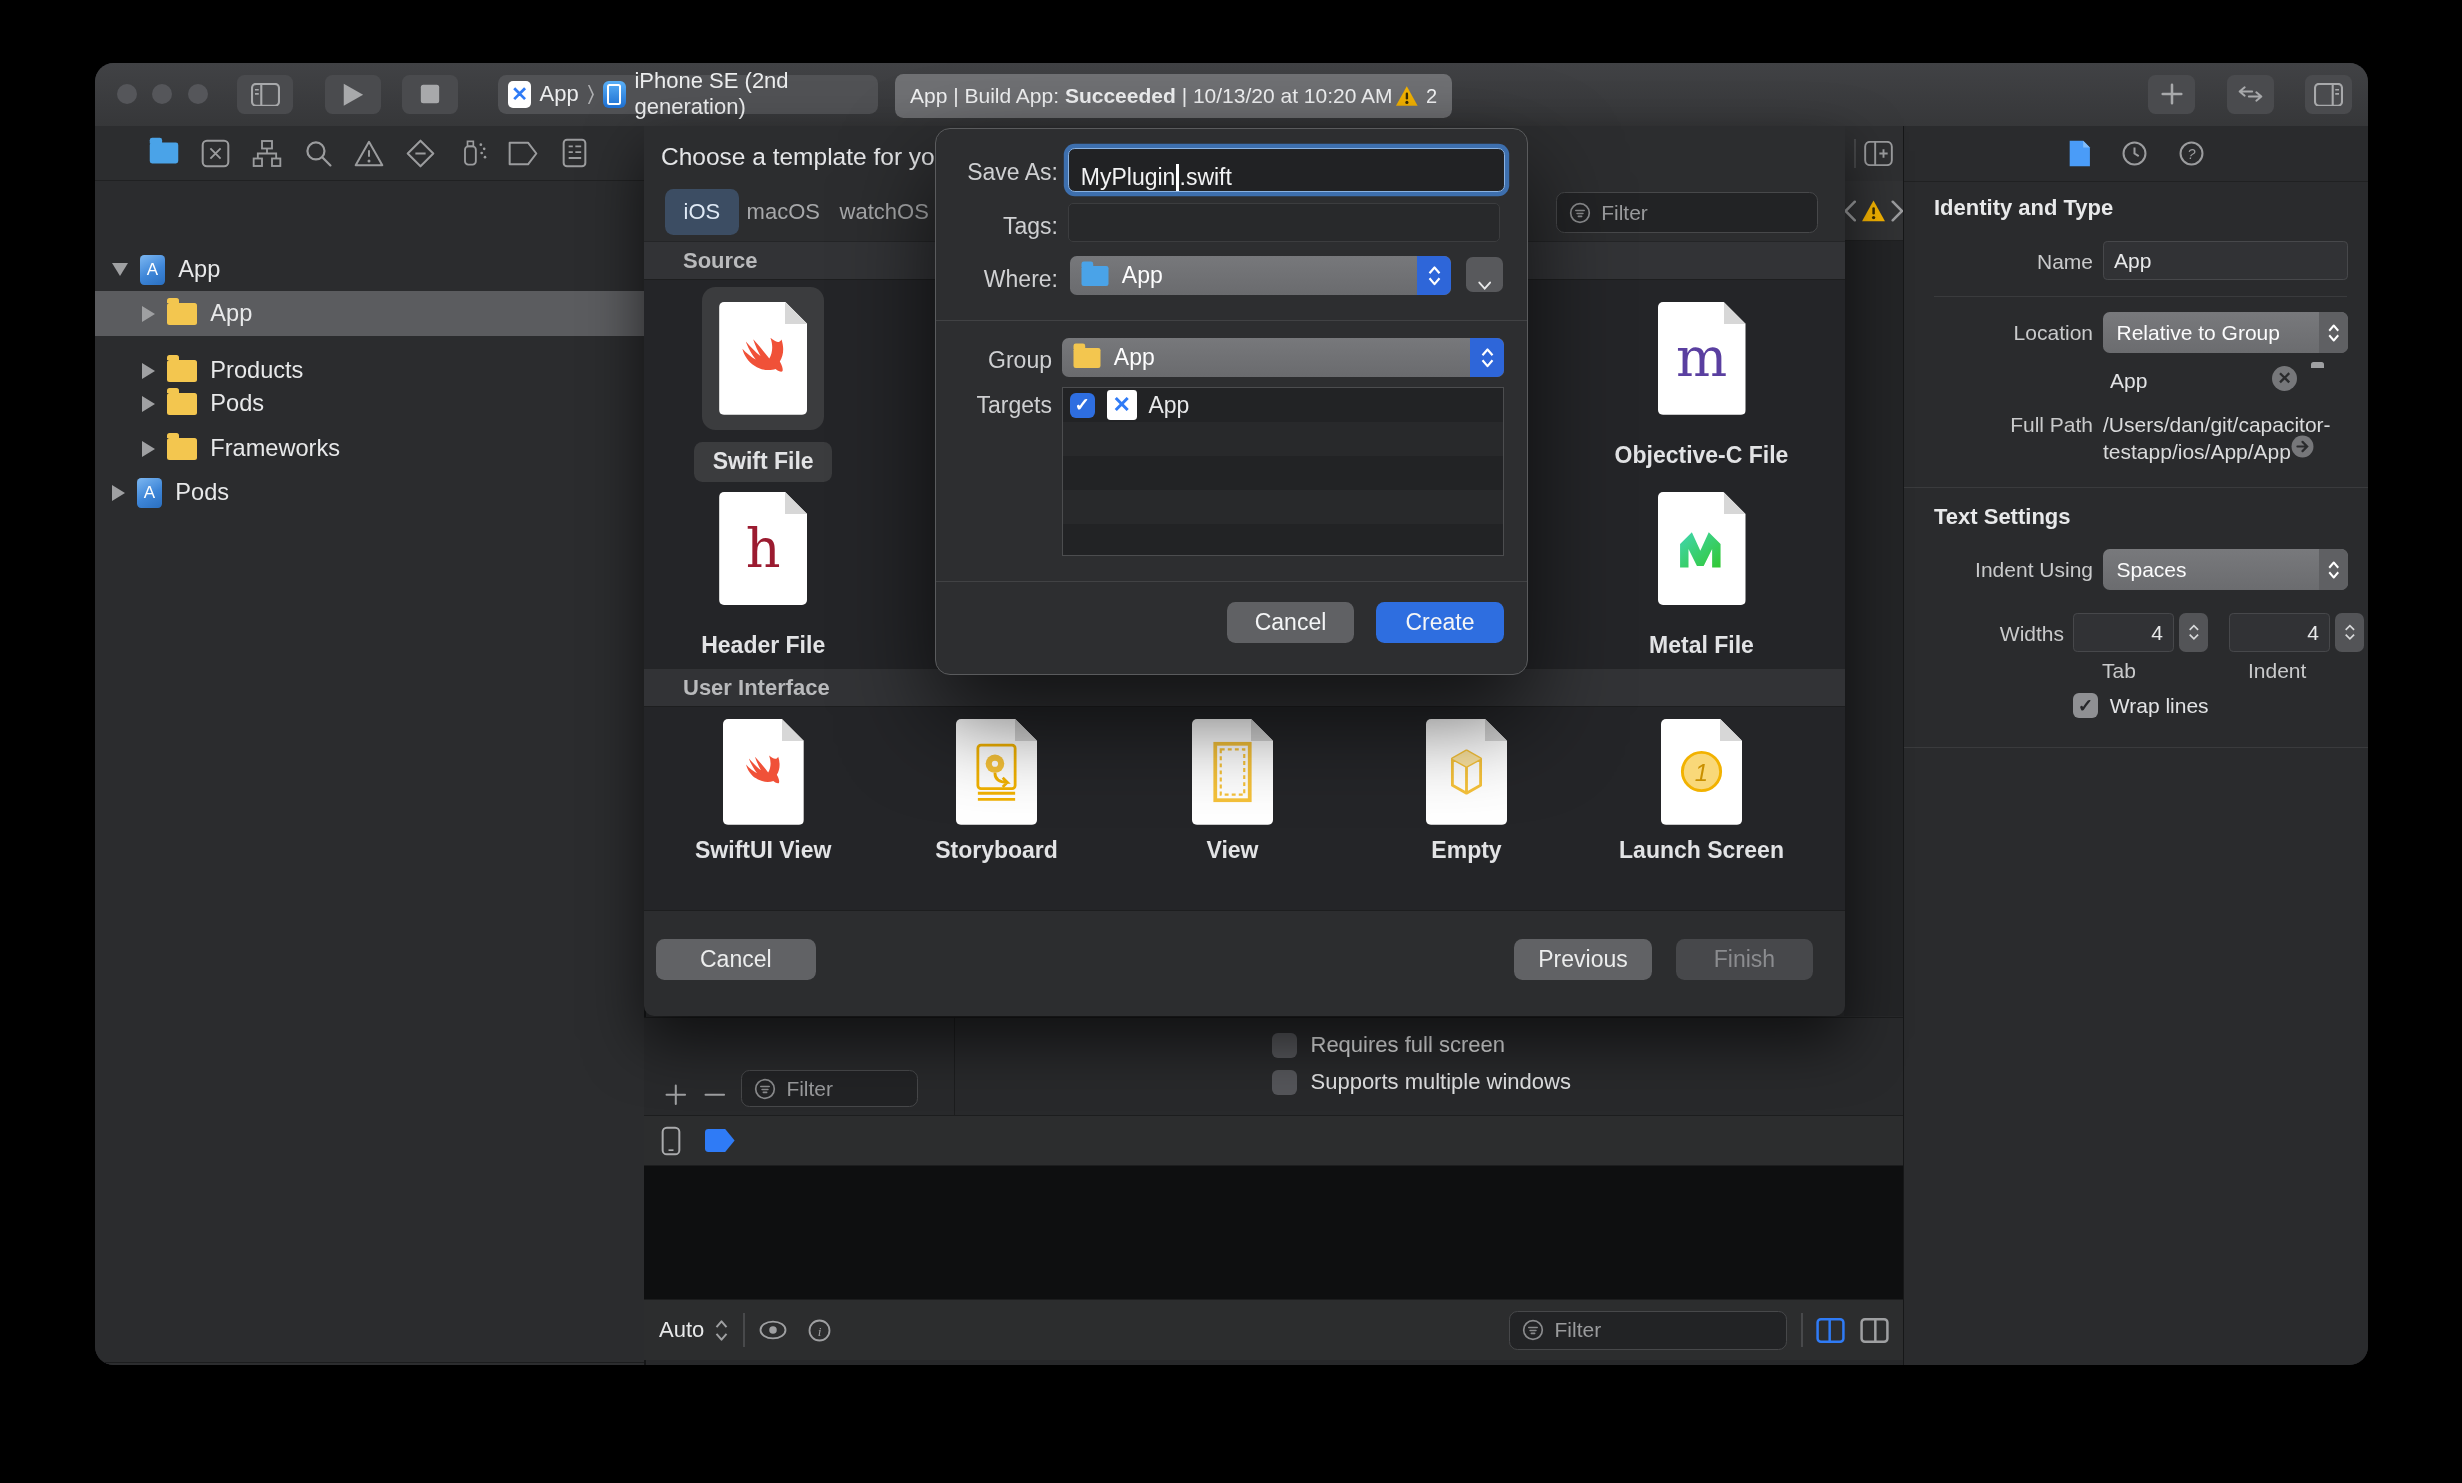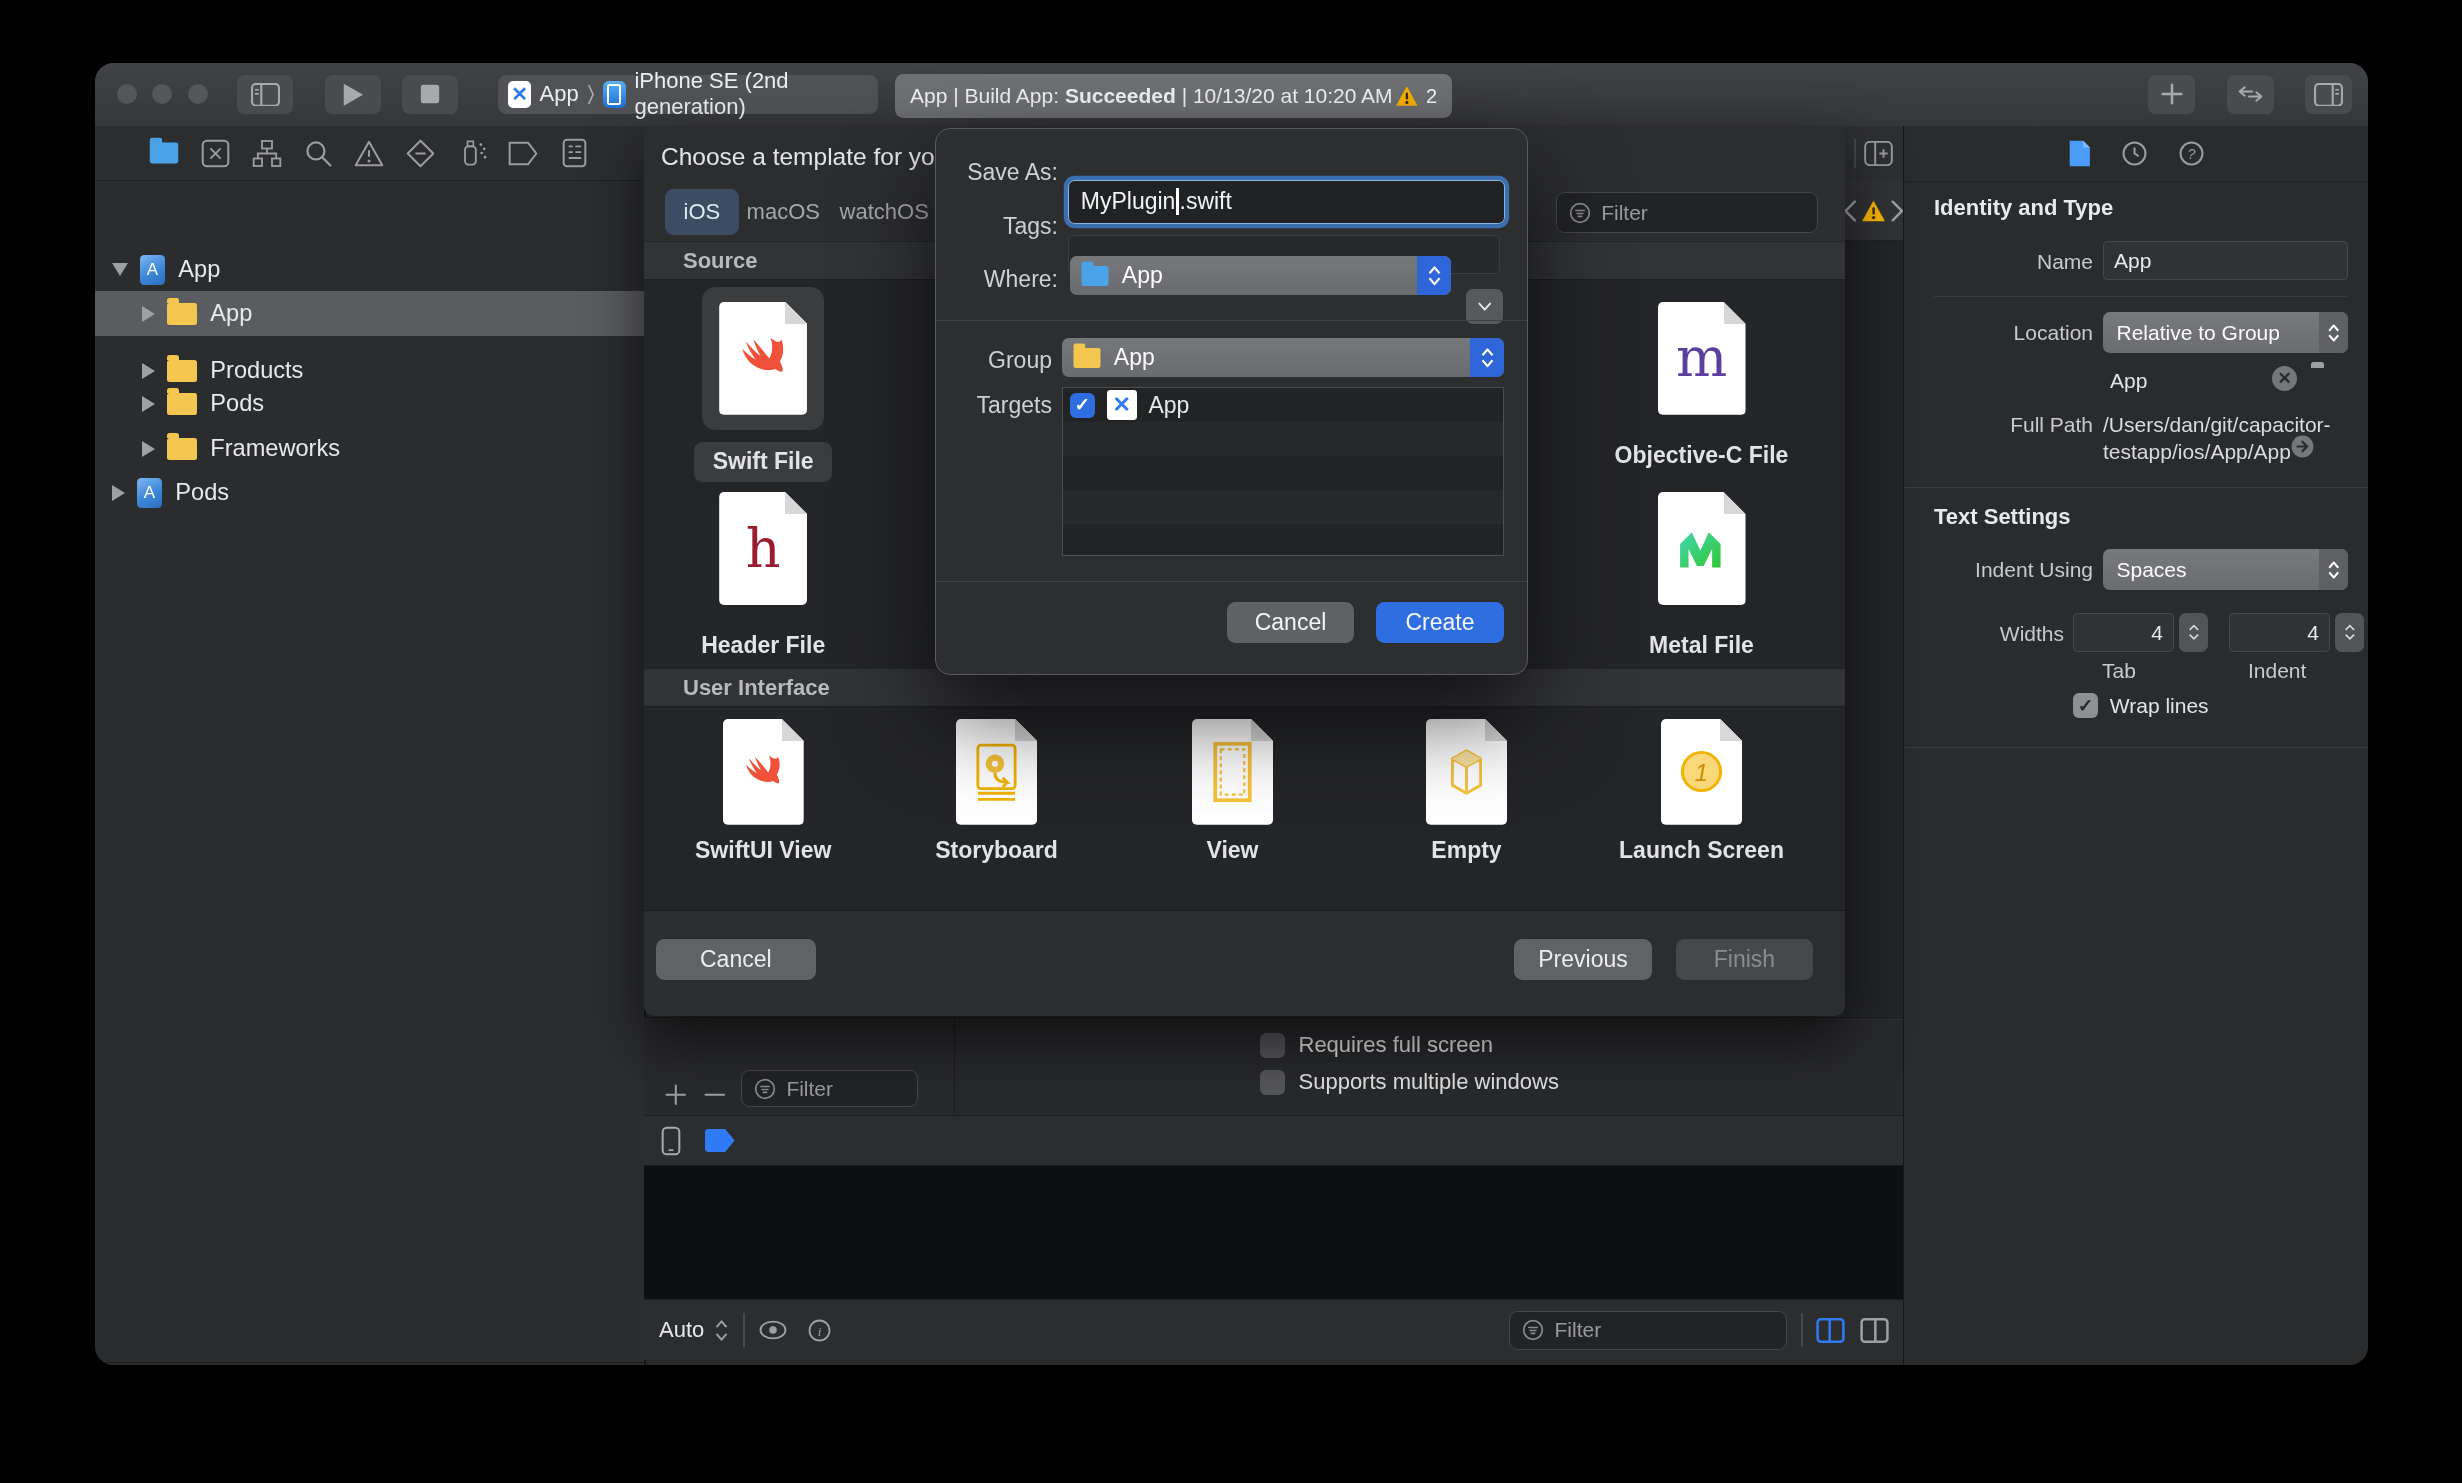--- a/index.html
+++ b/index.html
@@ -50,21 +50,21 @@
   .filterfield{display:flex;align-items:center;gap:8.4px;height:39px;border-radius:8.4px;
                background:#505153;color:#9fa0a3;font-size:21px;padding:0 11.8px;box-sizing:border-box;}
   .filterfield.darkstyle{background:#222325;border:1.7px solid #47484a;color:#8a8b8d;}
   .filterfield input{background:transparent;border:none;outline:none;color:#d6d7d9;
                      font-size:21px;font-family:inherit;min-width:0;flex:1;}
   .filterfield input::placeholder{color:#9a9b9d;}
   
   .panel1{left:549px;top:954px;width:1260px;height:99px;background:#28292b;border-top:1.7px solid #1b1c1d;}
   .panel1 .leftcol{position:absolute;left:0;top:0;width:311px;height:99px;border-right:1.7px solid #1c1d1e;
                    display:flex;align-items:flex-end;padding:0 20px 10px;box-sizing:border-box;gap:15px;}
-  .cbrow{position:absolute;display:flex;align-items:center;gap:13.5px;font-size:22px;color:#e0e1e2;}
+  .cbrow{position:absolute;display:flex;align-items:center;gap:13.5px;font-size:22px;color:#e0e1e2;margin-left:12px;}
   .cbox{width:25px;height:25px;border-radius:5.9px;background:#55565a;flex:none;}
   .tabstrip{left:549px;top:1052px;width:1260px;height:51px;background:#2c2d2e;
             border-top:1.7px solid #1c1d1e;border-bottom:1.7px solid #1c1d1e;
             display:flex;align-items:center;gap:23.6px;padding:0 17px;box-sizing:border-box;}
   .canvas{left:549px;top:1103px;width:1260px;height:194px;background:#0e0f10;}
   .debugbar{left:549px;top:1236px;width:1260px;height:61px;background:#2c2d2e;border-top:1.7px solid #1c1d1e;
             display:flex;align-items:center;padding:0 15px;box-sizing:border-box;font-size:22px;}
   .vdiv{width:1.7px;height:34px;background:#48494b;margin:0 13.5px;}
   
   .sheet{left:549px;top:63px;width:1201px;height:890px;background:#2c2d2f;
@@ -90,21 +90,21 @@
   .tlabel.pill{background:#3b3c3e;border-radius:8.4px;padding:6.8px 18.6px;}
   .serifletter{font-family:"DejaVu Serif","Liberation Serif",serif;font-size:54px;line-height:1;}
   .sheetbtn{position:absolute;height:41px;border-radius:8.4px;background:#616265;color:#eceded;
             font-size:23px;display:flex;align-items:center;justify-content:center;}
   .sheetbtn.disabled{background:#47484b;color:#8b8c8f;}
   
   .dialog{left:840px;top:65px;width:593px;height:547px;background:#2d2e30;border:0.8px solid #5a5b5d;
           border-radius:15px;box-shadow:0 42px 93px rgba(0,0,0,.65);z-index:10;box-sizing:border-box;}
   .dlabel{position:absolute;font-size:23px;color:#cfd0d2;text-align:right;}
   .dfield{position:absolute;box-sizing:border-box;font-size:23px;color:#f2f3f4;
-          display:flex;align-items:center;padding:0 11.8px;margin-top:32px;}
+          display:flex;align-items:flex-end;padding:0 11.8px;}
   .savefield{background:#212224;border:1.7px solid #8ab2e2;border-radius:6.8px;
              box-shadow:0 0 0 4.2px #3d6fae;}
   .caret{display:inline-block;width:2.5px;height:27px;background:#fff;vertical-align:middle;margin:0 0.8px;}
   .tagsfield{background:#28292b;border:0.8px solid #3c3d3f;border-radius:5px;}
   .popup{position:absolute;background:linear-gradient(#77787b,#6a6b6e);border-radius:6.8px;
          display:flex;align-items:center;gap:11.8px;padding:0 10px;box-sizing:border-box;
          font-size:23px;color:#fdfdfe;overflow:hidden;}
   .popup .folder{transform:scale(.9);}
   .stepper{position:absolute;right:0;top:0;bottom:0;width:34px;background:#2e66d9;
            border-radius:0 6.8px 6.8px 0;display:flex;align-items:center;justify-content:center;}

